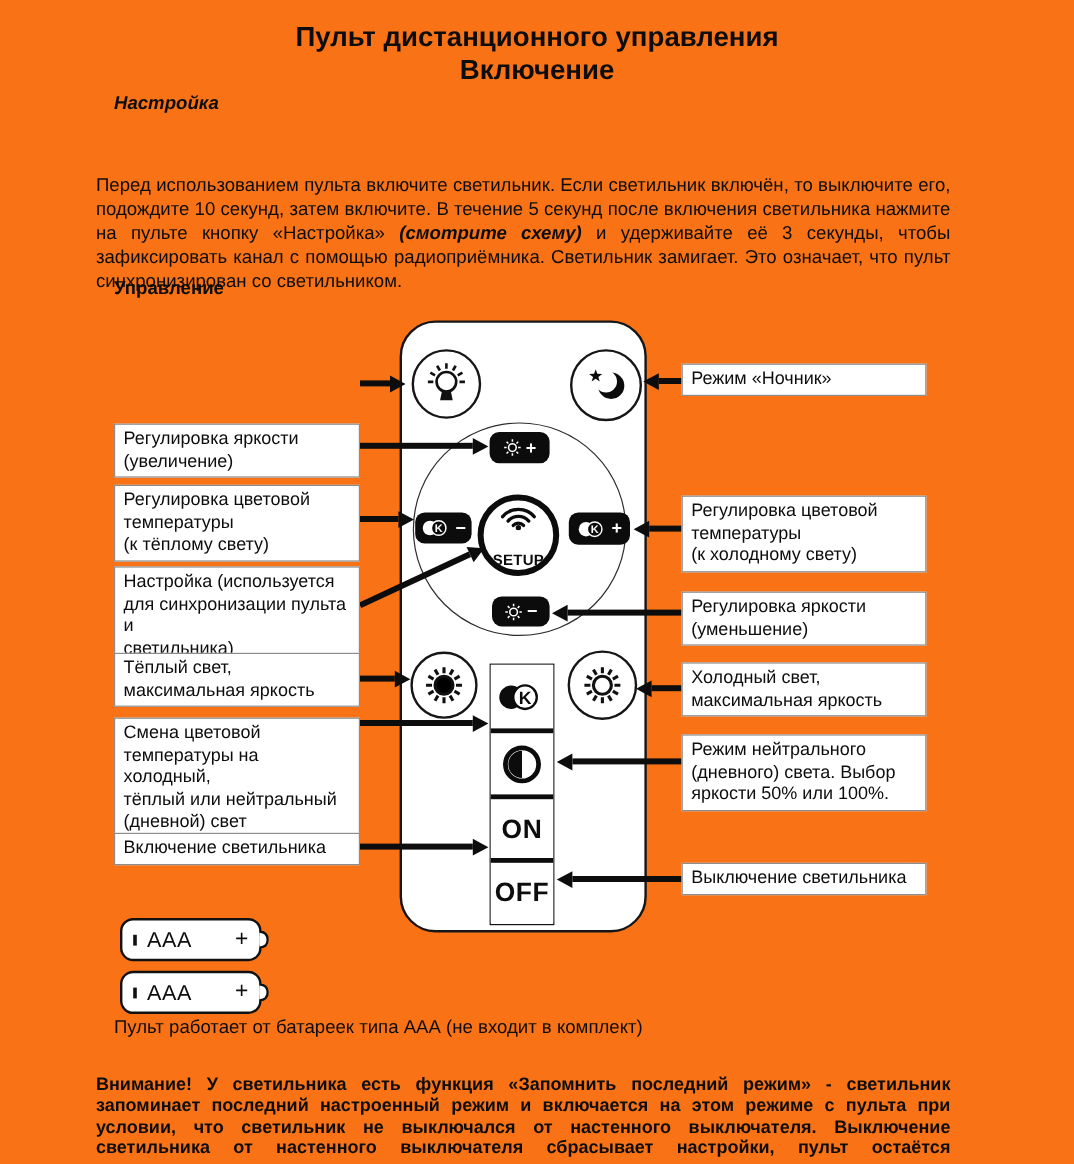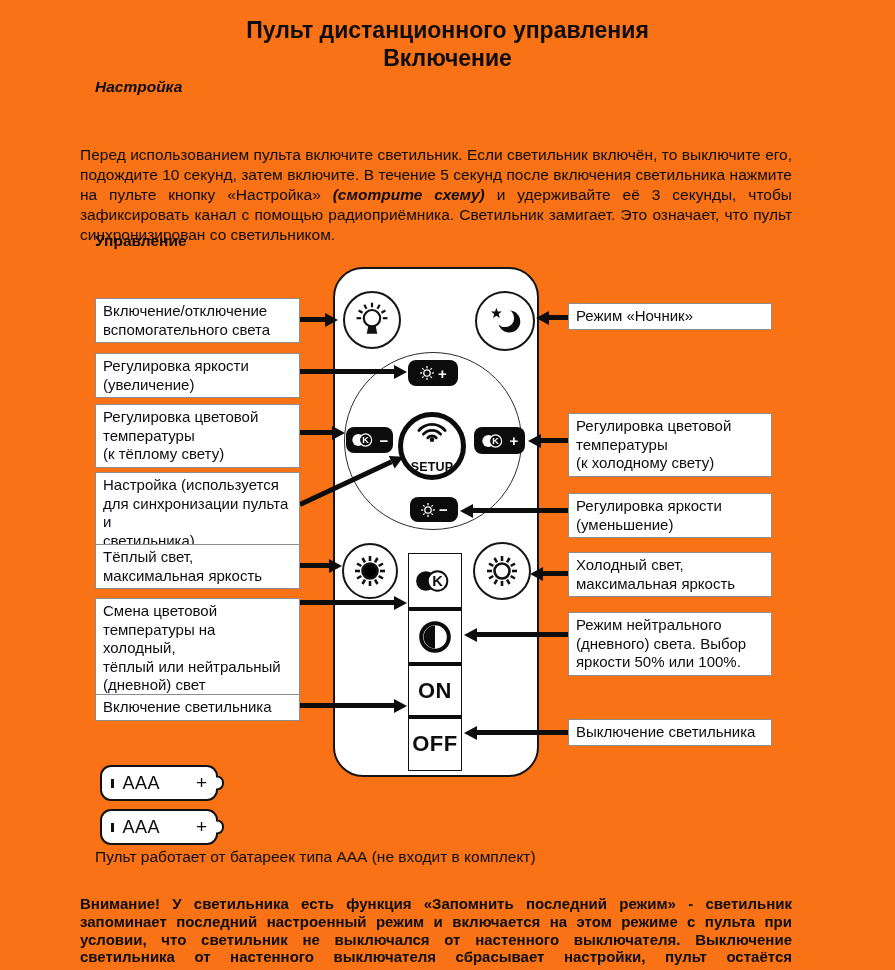--- a/index.html
+++ b/index.html
@@ -252,21 +252,20 @@
   <div class="arr r aL5"></div>
   <div class="arr r aL6"></div>
   <div class="arr r aL7"></div>
   <div class="arr l aR1"></div>
   <div class="arr l aR2"></div>
   <div class="arr l aR3"></div>
   <div class="arr l aR4"></div>
   <div class="arr l aR5"></div>
   <div class="arr l aR6"></div>
 
-  <div class="lbox left L1">Включение/отключение<br>вспомогательного света</div>
   <div class="lbox left L2">Регулировка яркости<br>(увеличение)</div>
   <div class="lbox left L3">Регулировка цветовой<br>температуры<br>(к тёплому свету)</div>
   <div class="lbox left L4">Настройка (используется<br>для синхронизации пульта и<br>светильника)</div>
   <div class="lbox left L5">Тёплый свет,<br>максимальная яркость</div>
   <div class="lbox left L6">Смена цветовой<br>температуры на холодный,<br>тёплый или нейтральный<br>(дневной) свет</div>
   <div class="lbox left L7">Включение светильника</div>
   <div class="lbox right R1">Режим «Ночник»</div>
   <div class="lbox right R2">Регулировка цветовой<br>температуры<br>(к холодному свету)</div>
   <div class="lbox right R3">Регулировка яркости<br>(уменьшение)</div>
   <div class="lbox right R4">Холодный свет,<br>максимальная яркость</div>

